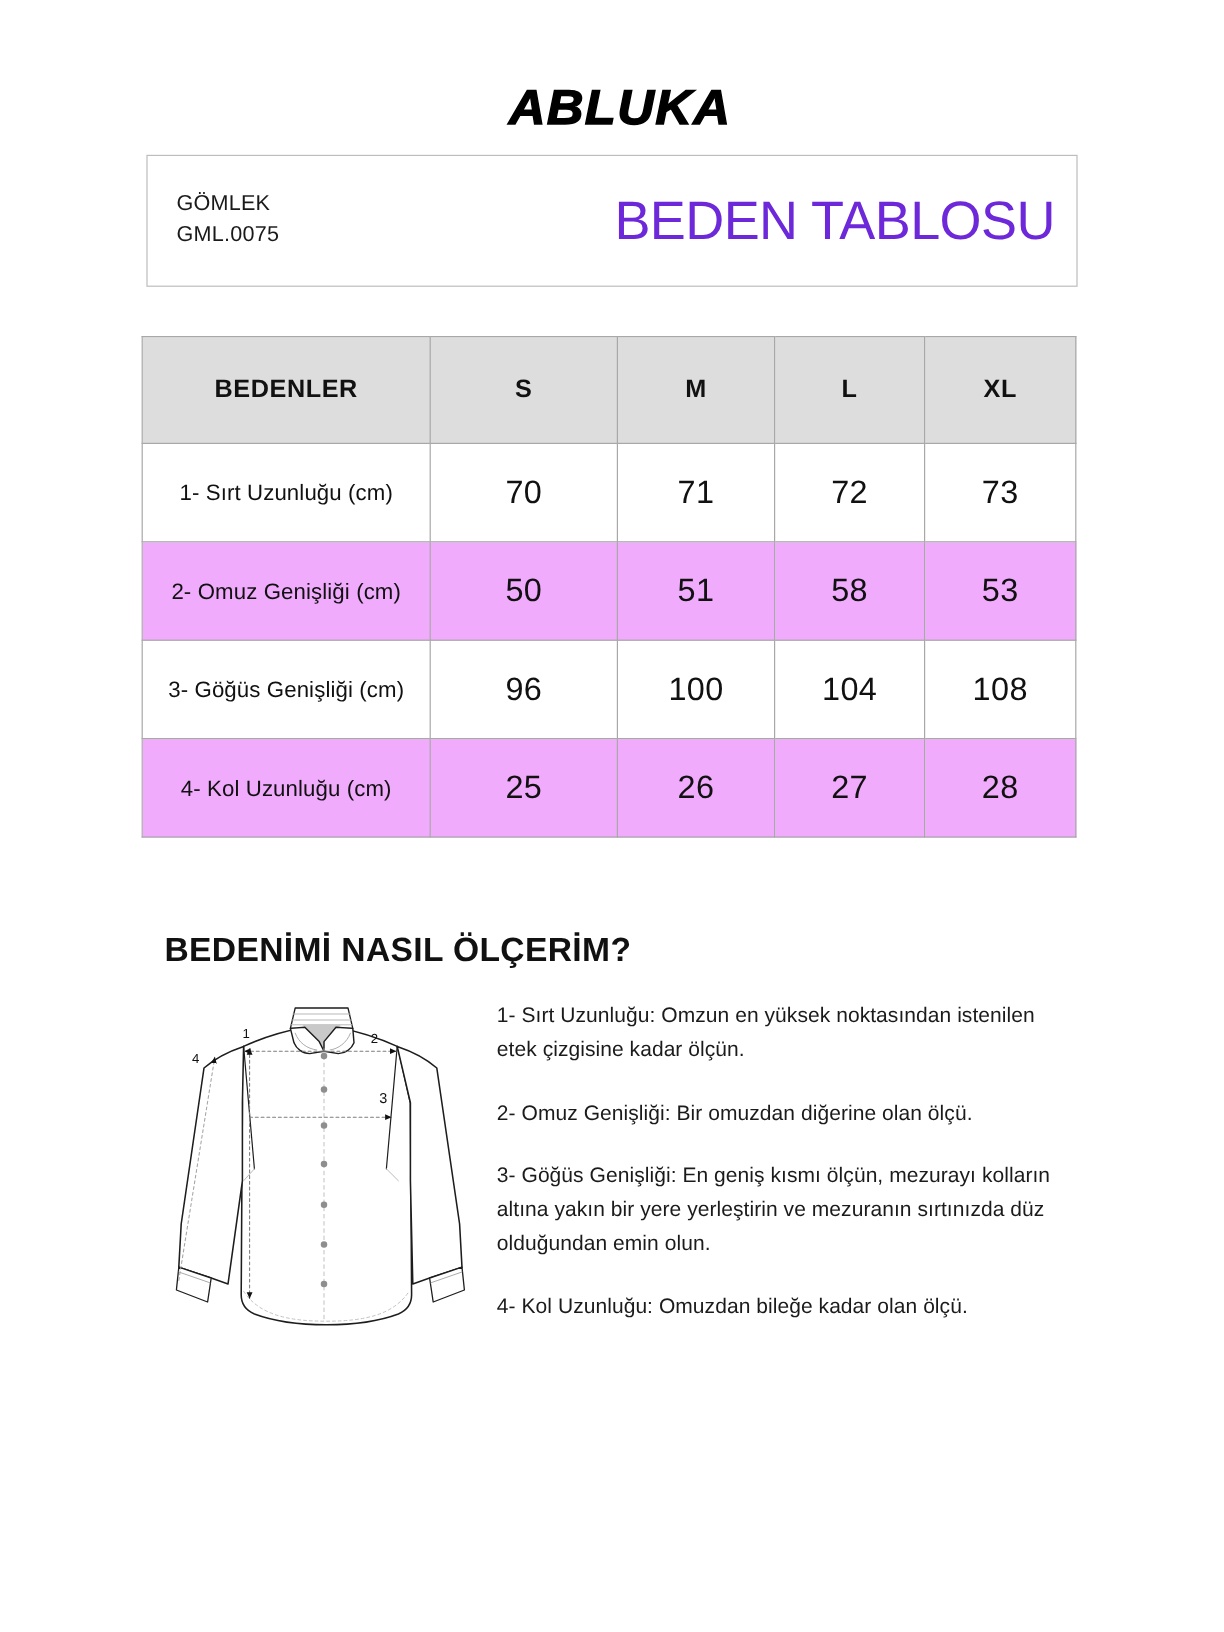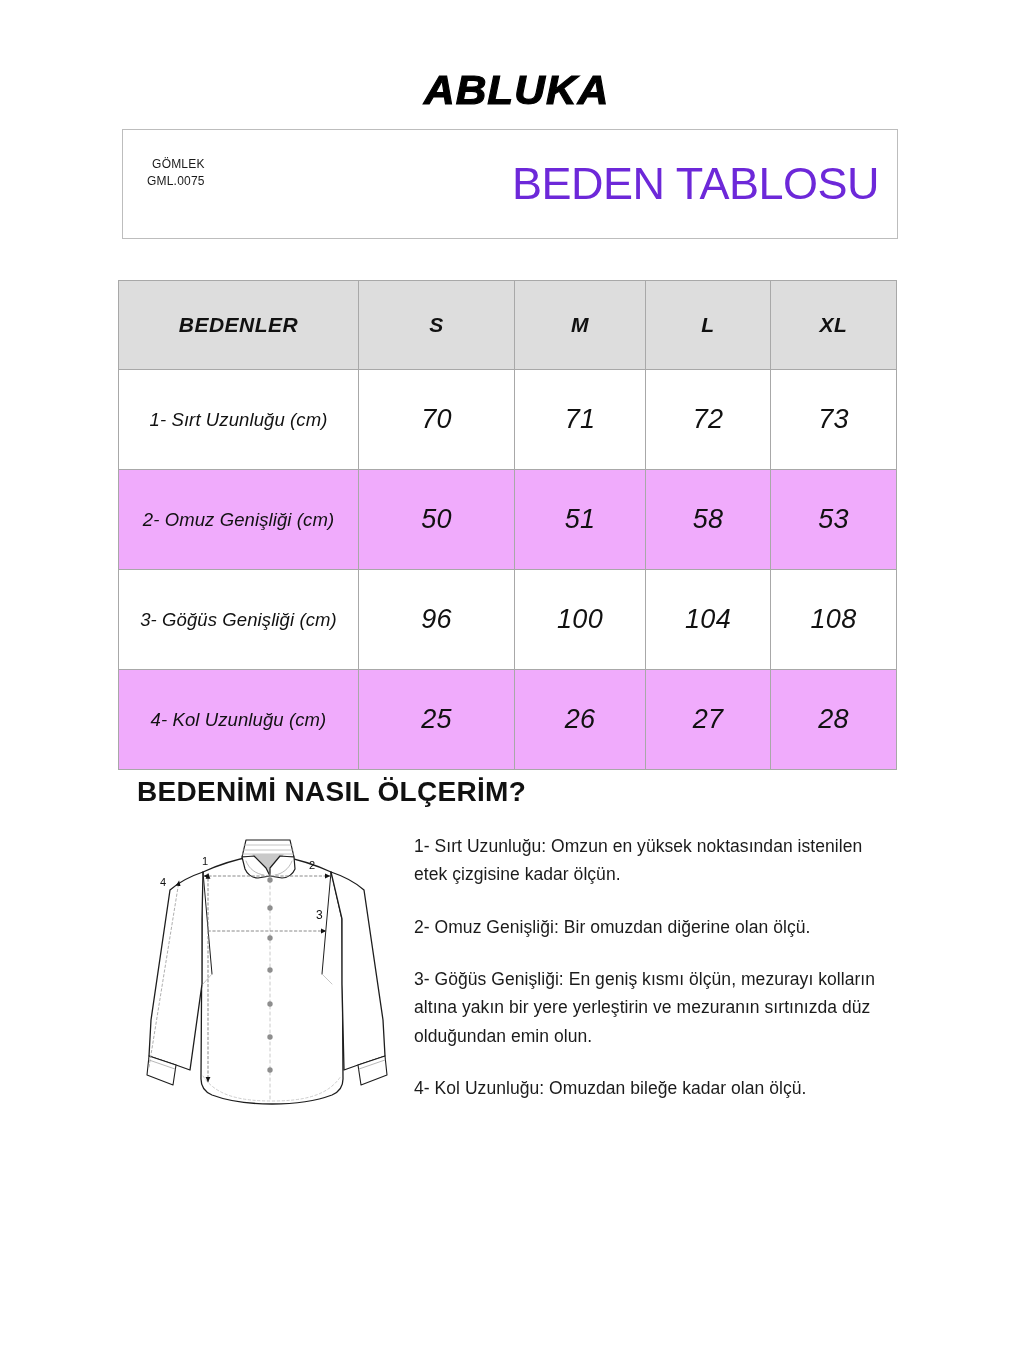--- a/index.html
+++ b/index.html
@@ -57,62 +57,60 @@
     width: 776px;
     height: 110px;
     border: 1px solid #bdbdbd;
     box-sizing: border-box;
     background: #ffffff;
   }
   .title-meta {
     position: absolute;
     left: 24px;
     top: 26px;
-    font-size: 12px;
+    font-size: 18px;
     line-height: 1.45;
     color: #1a1a1a;
     letter-spacing: 0.2px;
-    text-align: right;
   }
   .title-main {
     position: absolute;
     right: 18px;
     top: 50%;
     transform: translateY(-50%);
     font-size: 45px;
     letter-spacing: -0.5px;
     color: #6d28d9;
     white-space: nowrap;
   }
 
   
   .size-table {
     position: absolute;
     left: 118px;
     top: 280px;
     width: 778px;
     border-collapse: collapse;
     table-layout: fixed;
-    font-style: italic;
   }
   .size-table td, .size-table th {
     border: 1px solid #a8a8a8;
     text-align: center;
     vertical-align: middle;
     padding: 0;
   }
   .size-table thead th {
     height: 88px;
     background: #dddddd;
     font-weight: bold;
     font-size: 21px;
     letter-spacing: 0.5px;
   }
   .size-table thead th.col-label { font-size: 21px; }
-  .size-table tbody tr { height: 100px; }
+  .size-table tbody tr { height: 82px; }
   .size-table tbody tr.row-white td { background: #ffffff; }
   .size-table tbody tr.row-gray  td { background: #f0abfc; }
   .size-table td.cell-label {
     font-size: 18.5px;
     letter-spacing: 0.1px;
     font-weight: normal;
   }
   .size-table td.cell-value {
     font-size: 27px;
     letter-spacing: 0.3px;

